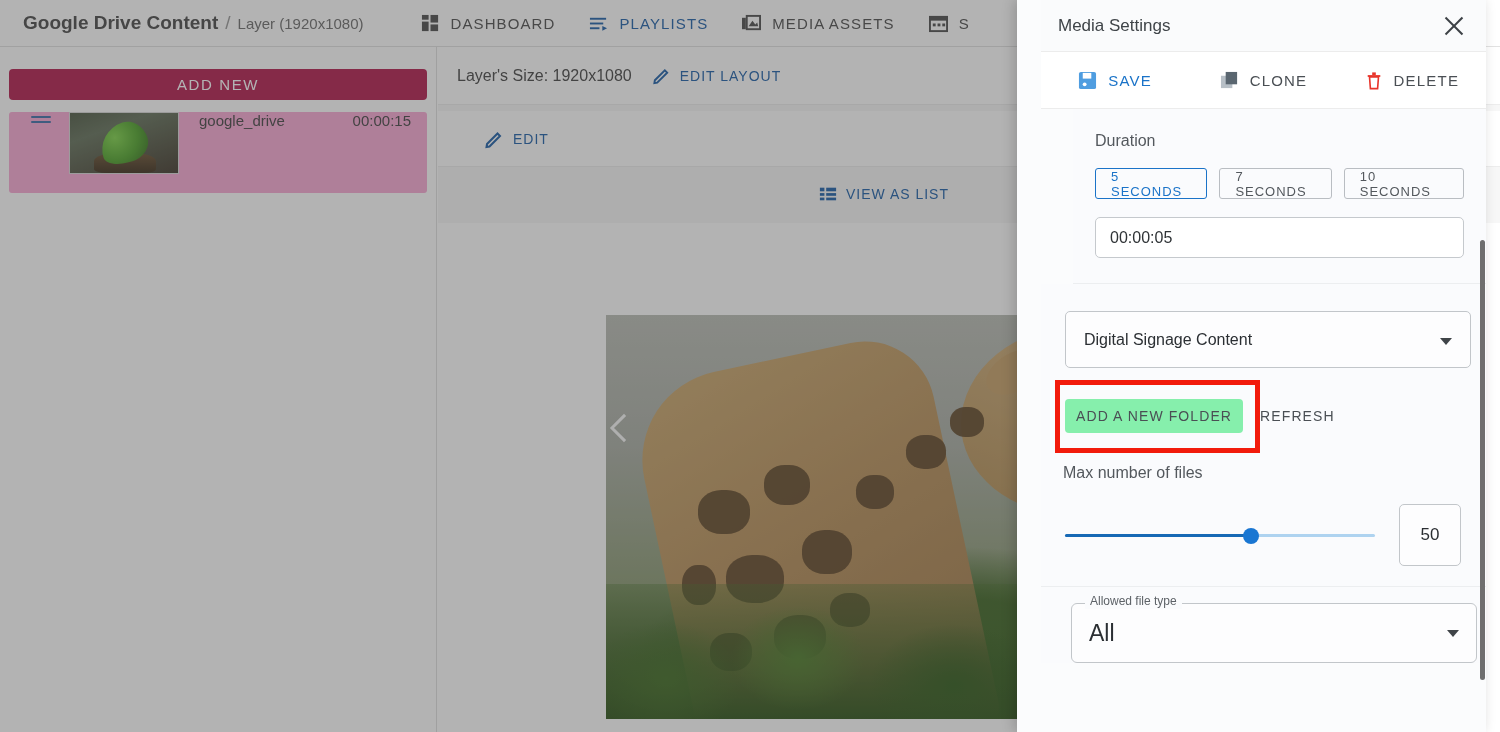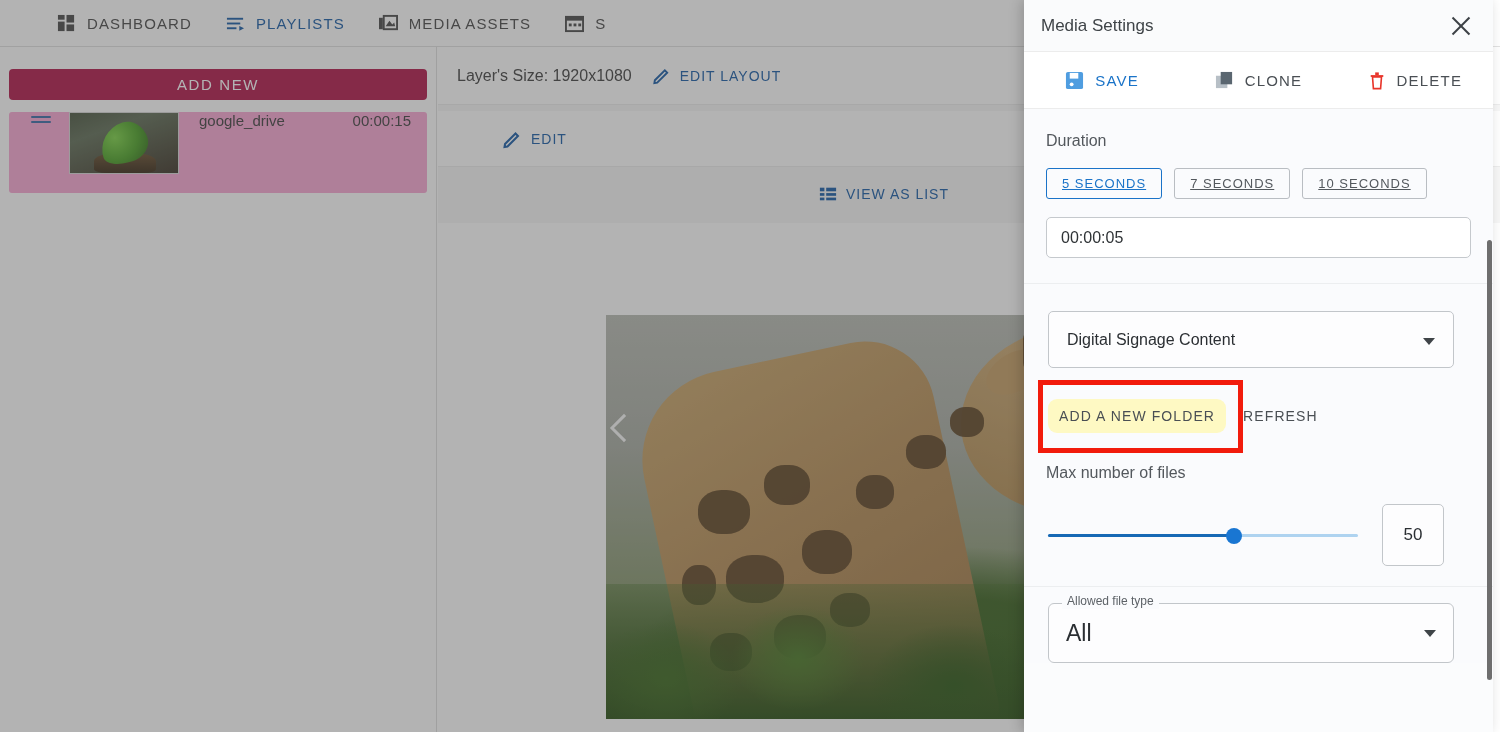--- a/index.html
+++ b/index.html
@@ -188,21 +188,21 @@
     font-size: 14px;
     letter-spacing: 1px;
     font-weight: 500;
   }
   .edit-bar {
     height: 56px;
     background: #ffffff;
     margin-top: 6px;
     display: flex;
     align-items: center;
-    padding: 0 19px 0 64px;
+    padding: 0 19px 0 46px;
     justify-content: space-between;
     border-bottom: 1px solid #ededed;
   }
   .edit-right {
     display: flex;
     align-items: center;
     gap: 9px;
     color: #6d6d6d;
     font-size: 14px;
     letter-spacing: 1px;
@@ -303,26 +303,27 @@
     position: absolute;
     left: 0; top: 0;
     width: 1031px; height: 732px;
     background: rgba(66,66,66,0.40);
     z-index: 20;
   }
 
   
   #panel {
     position: absolute;
-    right: 7px; top: 0;
+    right: 14px; top: 0;
     width: 469px; height: 732px;
     background: #fbfcfd;
     z-index: 30;
     box-shadow: -3px 0 12px rgba(0,0,0,.18);
     overflow: hidden;
+    padding-left: 24px;
   }
   .panel-head {
     height: 52px;
     background: #fafbfc;
     display: flex;
     align-items: center;
     padding: 0 18px 0 17px;
     border-bottom: 1px solid #ececec;
   }
   .panel-title { font-size: 17px; color: #3f4448; flex: 1; }
@@ -357,40 +358,39 @@
     font-weight: 500;
   }
   .action.save   { color: #1a73c8; }
   .action.clone  { color: #4a4f54; }
   .action.delete { color: #4a4f54; }
 
   .sect {
     background: #fafbfd;
     padding: 0 22px;
   }
-  .sect.duration { padding-top: 23px; padding-bottom: 25px; border-bottom: 1px solid #eceef0; }
+  .sect.duration { padding-top: 23px; padding-bottom: 25px; border-bottom: 1px solid #eceef0; margin-left: 32px; }
   .sect-label {
     font-size: 16px;
     color: #53585d;
     margin-bottom: 18px;
   }
   .chips { display: flex; gap: 12px; margin-bottom: 18px; }
   .chip {
     height: 31px;
     padding: 0 15px;
     border: 1px solid #b9bdc2;
     border-radius: 3px;
     display: flex;
     align-items: center;
     font-size: 13px;
     letter-spacing: 1px;
     color: #53585d;
     background: #fafbfd;
     font-weight: 500;
-    text-decoration: underline;
   }
   .chip.selected { border-color: #1a73c8; color: #1a73c8; }
   .duration-input {
     width: 100%;
     height: 41px;
     border: 1px solid #c5c9cd;
     border-radius: 5px;
     background: #ffffff;
     padding: 0 14px;
     font-size: 16px;
@@ -436,21 +436,21 @@
   .fa-btn {
     font-size: 14px;
     letter-spacing: 1.1px;
     font-weight: 500;
     display: flex;
     align-items: center;
     height: 34px;
     padding: 0 11px;
     border-radius: 4px;
   }
-  .fa-btn.addnew { background: #fef9c3; color: #4a4f54; border-radius: 9px; }
+  .fa-btn.addnew { background: #86efac; color: #4a4f54; }
   .fa-btn.del    { color: #e8352b; margin-left: 20px; }
   .fa-btn.refresh{ color: #4a4f54; margin-left: 6px; }
 
   .redbox {
     position: absolute;
     left: -8px; top: -16px;
     width: 205px; height: 73px;
     border: 5px solid #f21b0c;
     pointer-events: none;
   }
@@ -503,21 +503,21 @@
     justify-content: center;
     font-size: 17px;
     color: #2b2f33;
   }
 
   .sect.filetype { padding-top: 16px; }
   .outlined {
     position: relative;
     width: 406px;
     height: 60px;
-    margin-left: 2px;
+    margin-left: 8px;
   }
   .outlined .ob {
     position: absolute;
     inset: 0;
     border: 1px solid #c2c6ca;
     border-radius: 6px;
     background: #fdfdfe;
   }
   .outlined .notch {
     position: absolute;
@@ -557,20 +557,25 @@
 </head>
 <body>
 
 <div id="app">
 
   <div id="underlay">
 
     <div class="topbar">
 
 
+      <div class="crumb">
+        <span class="crumb-main">Google Drive Content</span>
+        <span class="crumb-sep">/</span>
+        <span class="crumb-sub">Layer (1920x1080)</span>
+      </div>
 
       <div class="topnav">
 
         <div class="navitem">
           <svg class="navicon" viewBox="0 0 20 20">
             <rect x="1" y="1" width="7" height="5" fill="#4d4d4d"></rect>
             <rect x="10" y="1" width="8" height="8" fill="#4d4d4d"></rect>
             <rect x="1" y="8" width="7" height="10" fill="#4d4d4d"></rect>
             <rect x="10" y="11" width="8" height="7" fill="#4d4d4d"></rect>
           </svg>

